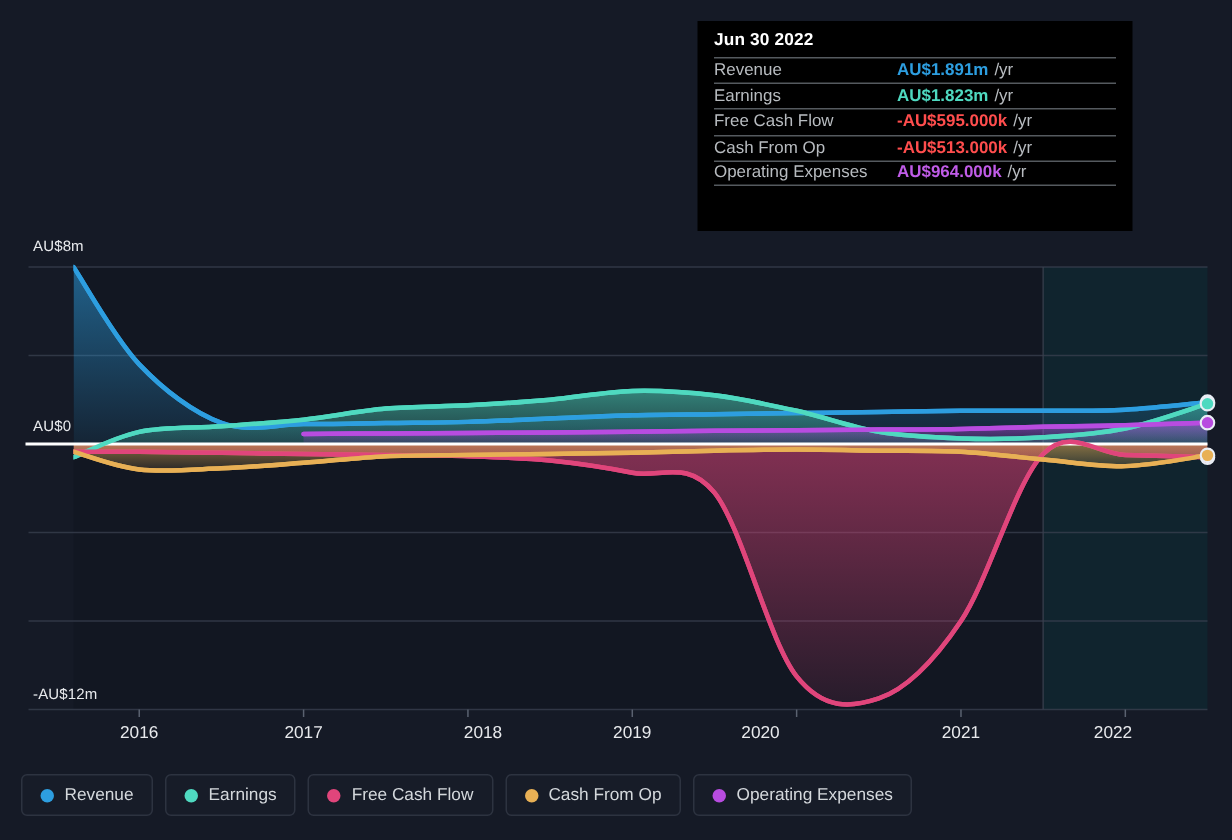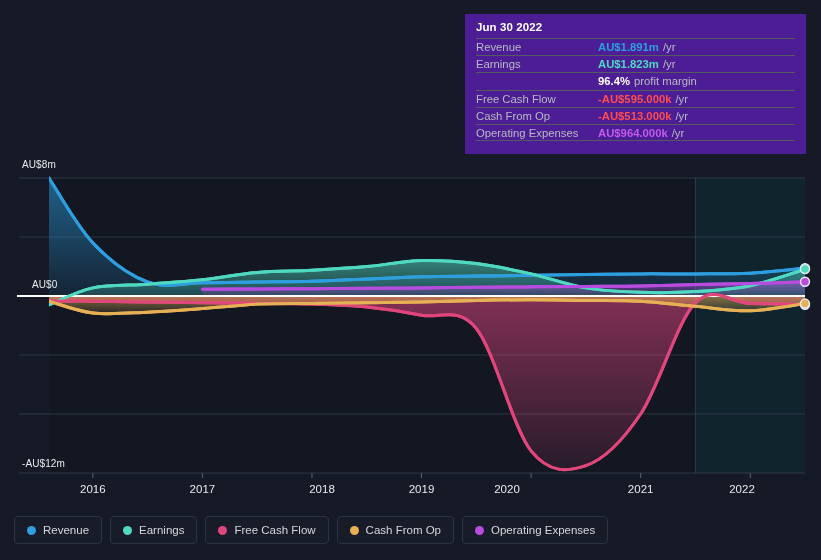--- a/index.html
+++ b/index.html
@@ -25,38 +25,38 @@
   #plot-svg { display: block; }
 
   .axis-label {
     position: absolute;
     color: #e8eaed;
     font-size: 10px;
     letter-spacing: .1px;
     white-space: nowrap;
   }
   #ylab-top  { left: 22px; top: 159px; }
-  #ylab-zero { left: 32px; top: 279px; }
+  #ylab-zero { left: 22px; top: 279px; }
   #ylab-bot  { left: 22px; top: 458px; }
 
   .xtick {
     position: absolute;
     top: 483px;
     color: #e8eaed;
     font-size: 11.5px;
     transform: translateX(-50%);
     white-space: nowrap;
   }
 
   
   #tooltip {
     position: absolute;
     left: 465px; top: 14px;
-    width: 341px; height: 140px;
-    background: #4c1d95;
+    width: 290px; height: 140px;
+    background: #000000;
     padding: 7px 11px 0 11px;
     z-index: 20;
   }
   #tt-date {
     color: #ffffff;
     font-size: 11.5px;
     font-weight: bold;
     padding-bottom: 5px;
     letter-spacing: .1px;
   }
@@ -201,25 +201,20 @@
           <span class="tt-key">Revenue</span>
           <span class="tt-val" style="color: rgb(45, 158, 224);">AU$1.891m</span>
           <span class="tt-unit">/yr</span>
         </div>
         <div class="tt-row">
           <span class="tt-key">Earnings</span>
           <span class="tt-val" style="color: rgb(79, 217, 192);">AU$1.823m</span>
           <span class="tt-unit">/yr</span>
         </div>
         <div class="tt-row">
-          <span class="tt-key"></span>
-          <span class="tt-val" style="color: rgb(255, 255, 255);">96.4%</span>
-          <span class="tt-subtext">profit margin</span>
-        </div>
-        <div class="tt-row">
           <span class="tt-key">Free Cash Flow</span>
           <span class="tt-val" style="color: rgb(255, 77, 77);">-AU$595.000k</span>
           <span class="tt-unit">/yr</span>
         </div>
         <div class="tt-row">
           <span class="tt-key">Cash From Op</span>
           <span class="tt-val" style="color: rgb(255, 77, 77);">-AU$513.000k</span>
           <span class="tt-unit">/yr</span>
         </div>
         <div class="tt-row last">

